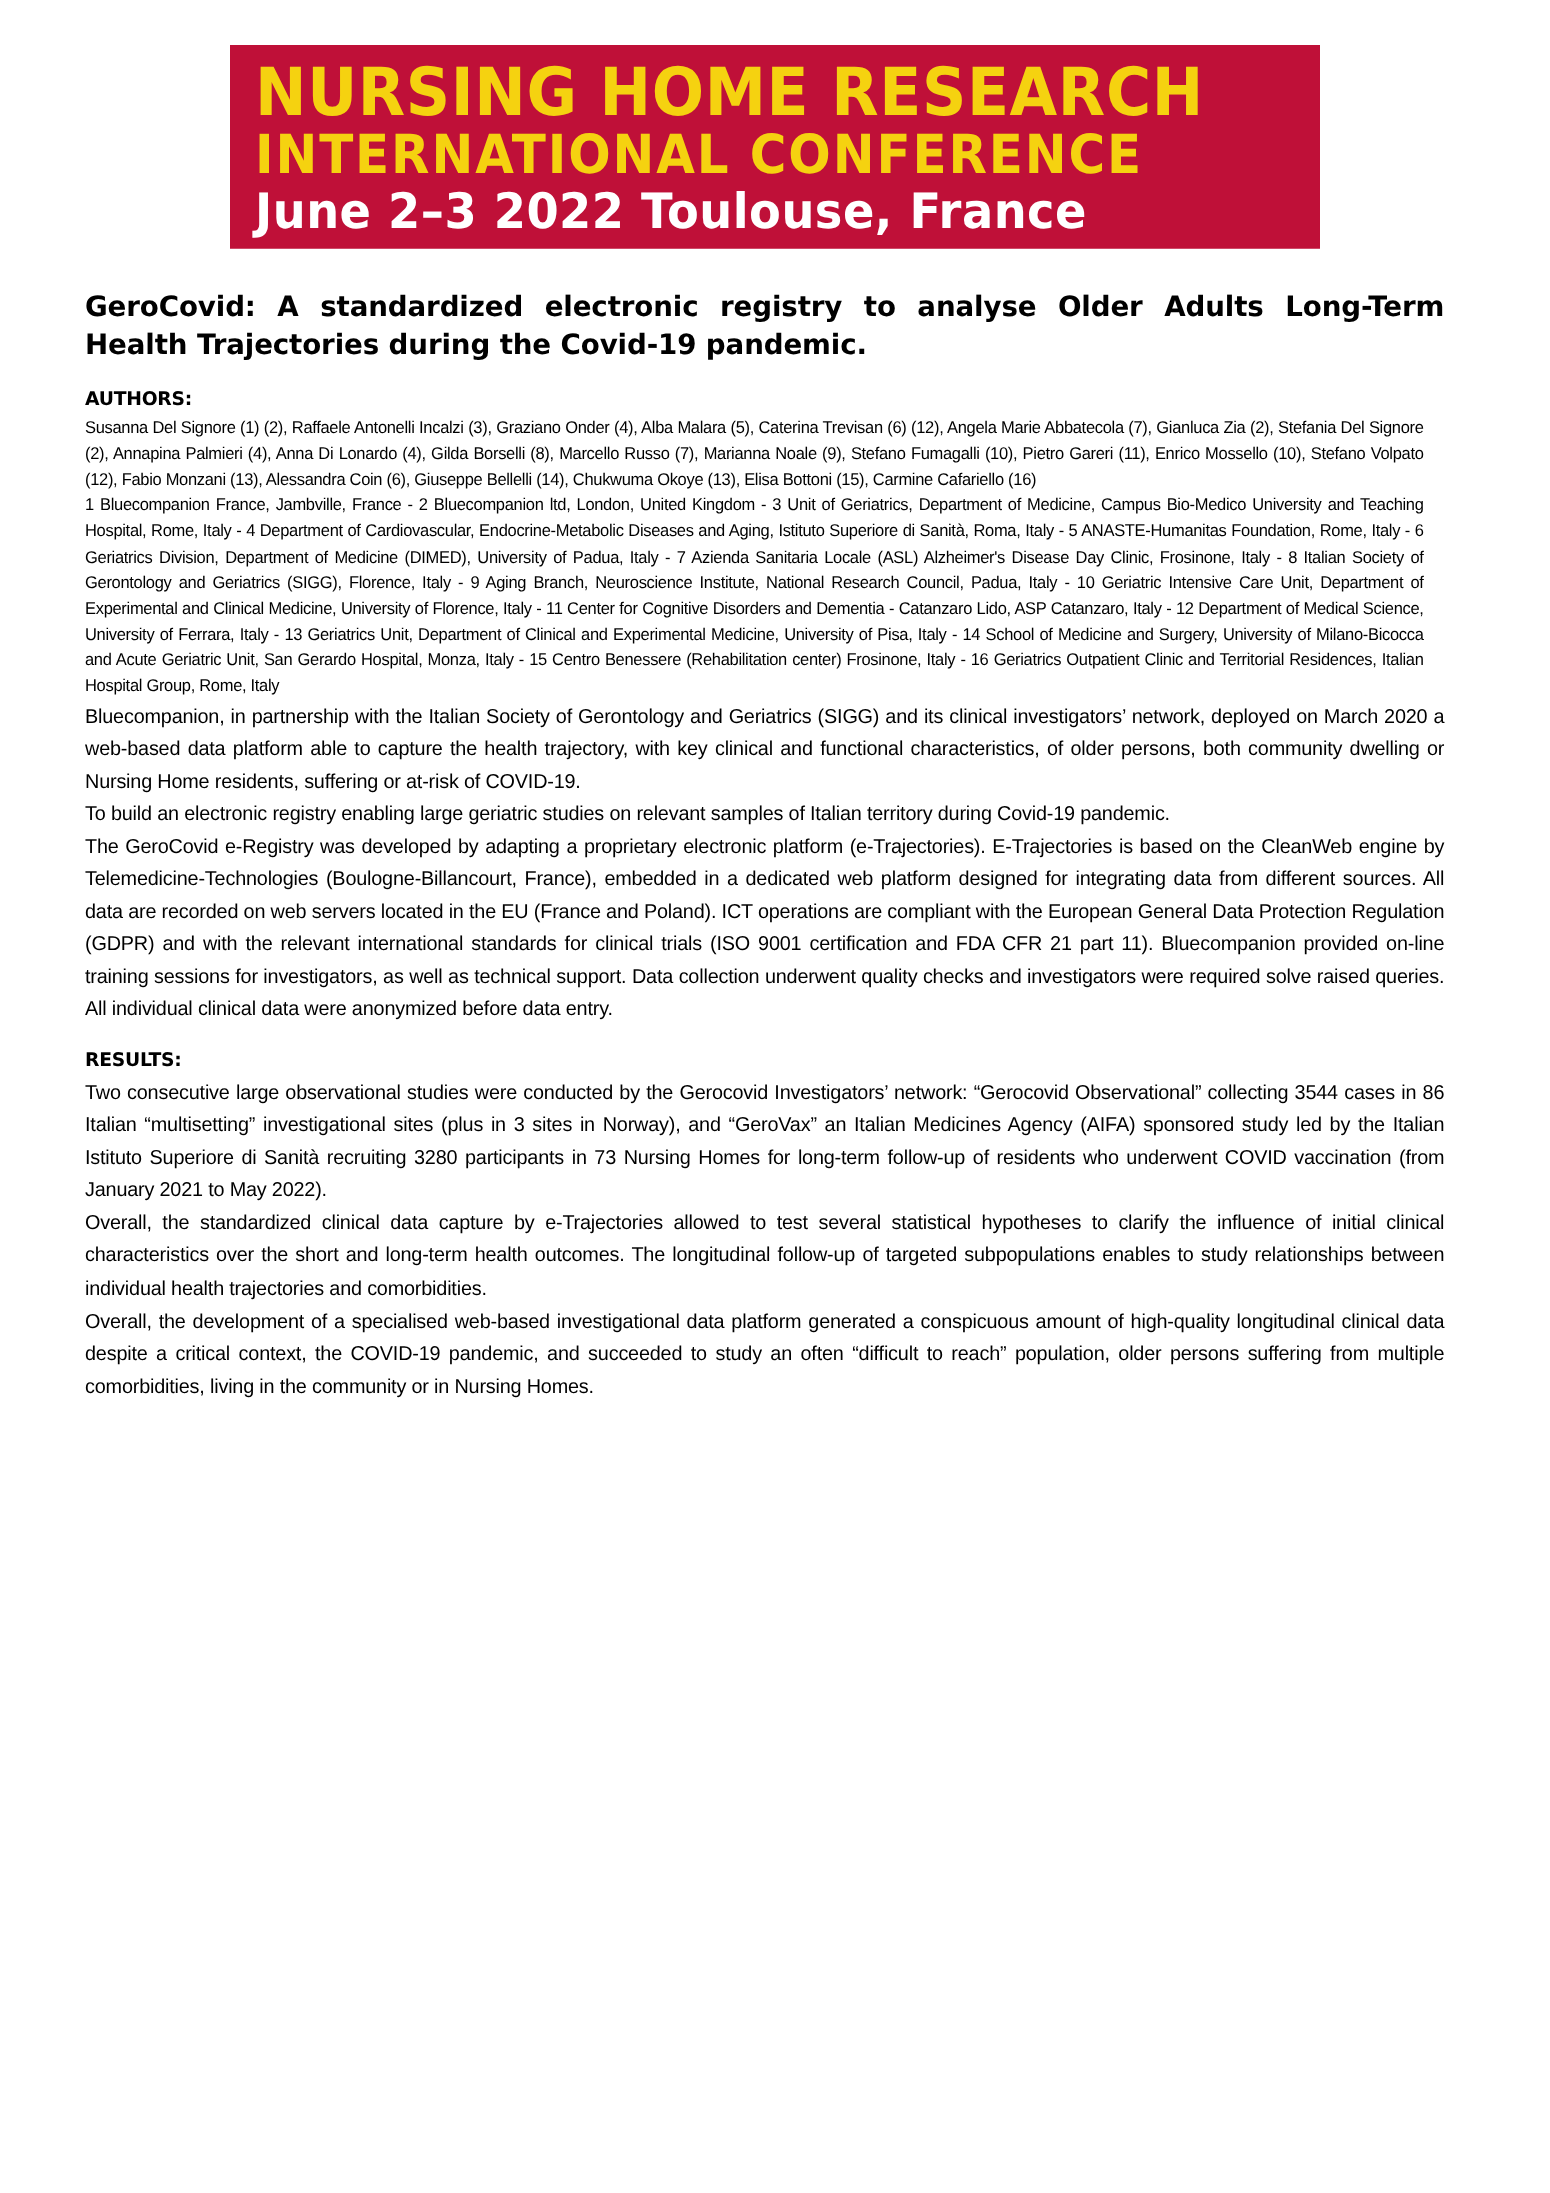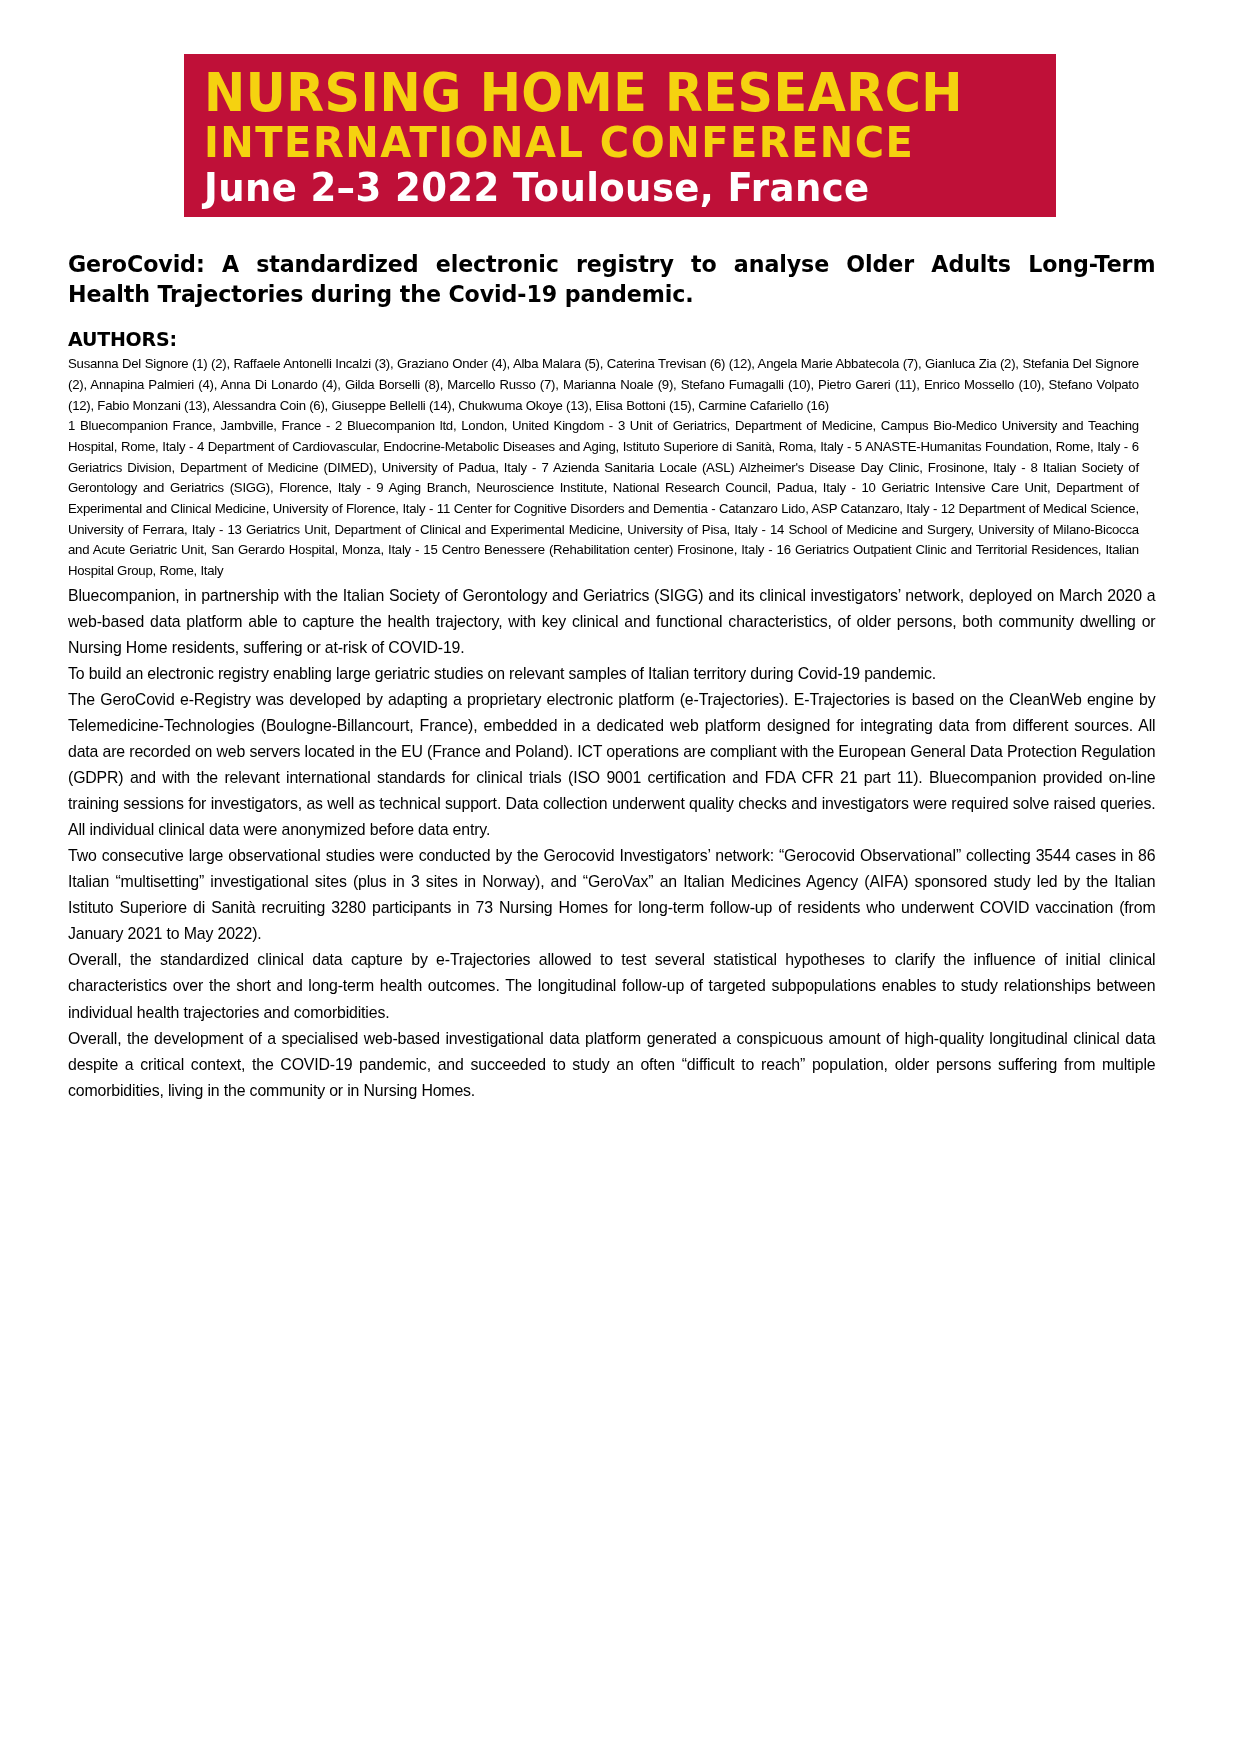--- a/index.html
+++ b/index.html
@@ -22,21 +22,21 @@
     background: #ffffff;
     box-sizing: border-box;
     padding: 0;
   }
 
   
   .banner-wrap {
     width: 100%;
     display: flex;
     justify-content: center;
-    padding-top: 54px;
+    padding-top: 36px;
     align-items: center;
   }
   .banner {
     width: 872px;
     background: #bf1038;
     padding: 12px 20px 10px 20px;
     box-sizing: border-box;
     text-align: left;
   }
   .banner-line1,
@@ -80,21 +80,21 @@
     margin-top: 32px;
     margin-bottom: 0;
     letter-spacing: -0.1px;
     transform: scaleX(0.985);
     transform-origin: left top;
   }
 
   .sec-head {
     font-family: "DejaVu Sans", sans-serif;
     font-weight: bold;
-    font-size: 19px;
+    font-size: 15px;
     margin-top: 19px;
     margin-bottom: 4px;
     letter-spacing: -0.2px;
   }
 
   .small-block {
     font-family: "Liberation Sans", sans-serif;
     font-size: 13.6px;
     line-height: 1.52;
     text-align: justify;
@@ -139,19 +139,20 @@
     <p class="small-block">Susanna Del Signore (1) (2), Raffaele Antonelli Incalzi (3), Graziano Onder (4), Alba Malara (5), Caterina Trevisan (6) (12), Angela Marie Abbatecola (7), Gianluca Zia (2), Stefania Del Signore (2), Annapina Palmieri (4), Anna Di Lonardo (4), Gilda Borselli (8), Marcello Russo (7), Marianna Noale (9), Stefano Fumagalli (10), Pietro Gareri (11), Enrico Mossello (10), Stefano Volpato (12), Fabio Monzani (13), Alessandra Coin (6), Giuseppe Bellelli (14), Chukwuma Okoye (13), Elisa Bottoni (15), Carmine Cafariello (16)</p>
 
     <p class="small-block">1 Bluecompanion France, Jambville, France - 2 Bluecompanion ltd, London, United Kingdom - 3 Unit of Geriatrics, Department of Medicine, Campus Bio-Medico University and Teaching Hospital, Rome, Italy - 4 Department of Cardiovascular, Endocrine-Metabolic Diseases and Aging, Istituto Superiore di Sanità, Roma, Italy - 5 ANASTE-Humanitas Foundation, Rome, Italy - 6 Geriatrics Division, Department of Medicine (DIMED), University of Padua, Italy - 7 Azienda Sanitaria Locale (ASL) Alzheimer's Disease Day Clinic, Frosinone, Italy - 8 Italian Society of Gerontology and Geriatrics (SIGG), Florence, Italy - 9 Aging Branch, Neuroscience Institute, National Research Council, Padua, Italy - 10 Geriatric Intensive Care Unit, Department of Experimental and Clinical Medicine, University of Florence, Italy - 11 Center for Cognitive Disorders and Dementia - Catanzaro Lido, ASP Catanzaro, Italy - 12 Department of Medical Science, University of Ferrara, Italy - 13 Geriatrics Unit, Department of Clinical and Experimental Medicine, University of Pisa, Italy - 14 School of Medicine and Surgery, University of Milano-Bicocca and Acute Geriatric Unit, San Gerardo Hospital, Monza, Italy - 15 Centro Benessere (Rehabilitation center) Frosinone, Italy - 16 Geriatrics Outpatient Clinic and Territorial Residences, Italian Hospital Group, Rome, Italy</p>
 
     <p class="body-block">Bluecompanion, in partnership with the Italian Society of Gerontology and Geriatrics (SIGG) and its clinical investigators’ network, deployed on March 2020 a web-based data platform able to capture the health trajectory, with key clinical and functional characteristics, of older persons, both community dwelling or Nursing Home residents, suffering or at-risk of COVID-19.</p>
 
     <p class="body-block">To build an electronic registry enabling large geriatric studies on relevant samples of Italian territory during Covid-19 pandemic.</p>
 
     <p class="body-block">The GeroCovid e-Registry was developed by adapting a proprietary electronic platform (e-Trajectories). E-Trajectories is based on the CleanWeb engine by Telemedicine-Technologies (Boulogne-Billancourt, France), embedded in a dedicated web platform designed for integrating data from different sources. All data are recorded on web servers located in the EU (France and Poland). ICT operations are compliant with the European General Data Protection Regulation (GDPR) and with the relevant international standards for clinical trials (ISO 9001 certification and FDA CFR 21 part 11). Bluecompanion provided on-line training sessions for investigators, as well as technical support. Data collection underwent quality checks and investigators were required solve raised queries. All individual clinical data were anonymized before data entry.</p>
 
+    <div class="sec-head">RESULTS:</div>
     <p class="body-block">Two consecutive large observational studies were conducted by the Gerocovid Investigators’ network: “Gerocovid Observational” collecting 3544 cases in 86 Italian “multisetting” investigational sites (plus in 3 sites in Norway), and “GeroVax” an Italian Medicines Agency (AIFA) sponsored study led by the Italian Istituto Superiore di Sanità recruiting 3280 participants in 73 Nursing Homes for long-term follow-up of residents who underwent COVID vaccination (from January 2021 to May 2022).</p>
     <p class="body-block">Overall, the standardized clinical data capture by e-Trajectories allowed to test several statistical hypotheses to clarify the influence of initial clinical characteristics over the short and long-term health outcomes. The longitudinal follow-up of targeted subpopulations enables to study relationships between individual health trajectories and comorbidities.</p>
 
     <p class="body-block">Overall, the development of a specialised web-based investigational data platform generated a conspicuous amount of high-quality longitudinal clinical data despite a critical context, the COVID-19 pandemic, and succeeded to study an often “difficult to reach” population, older persons suffering from multiple comorbidities, living in the community or in Nursing Homes.</p>
 
   </div>
 </div>
 
 </body></html>

